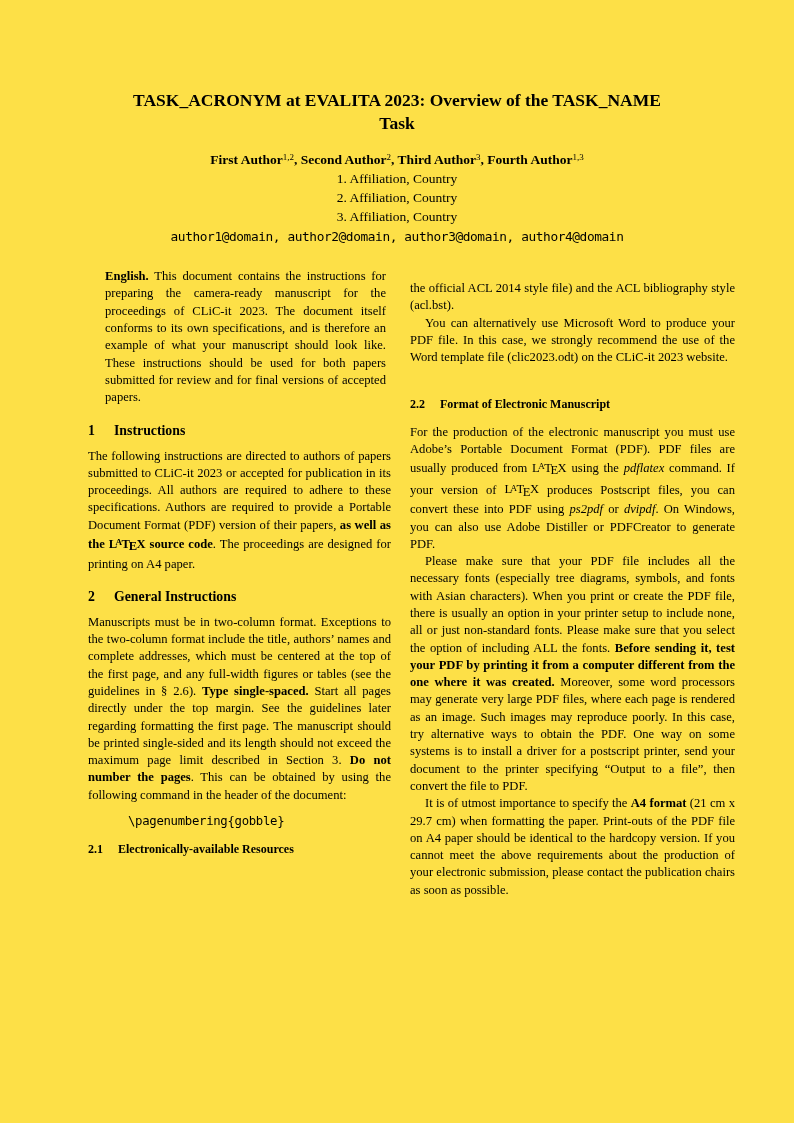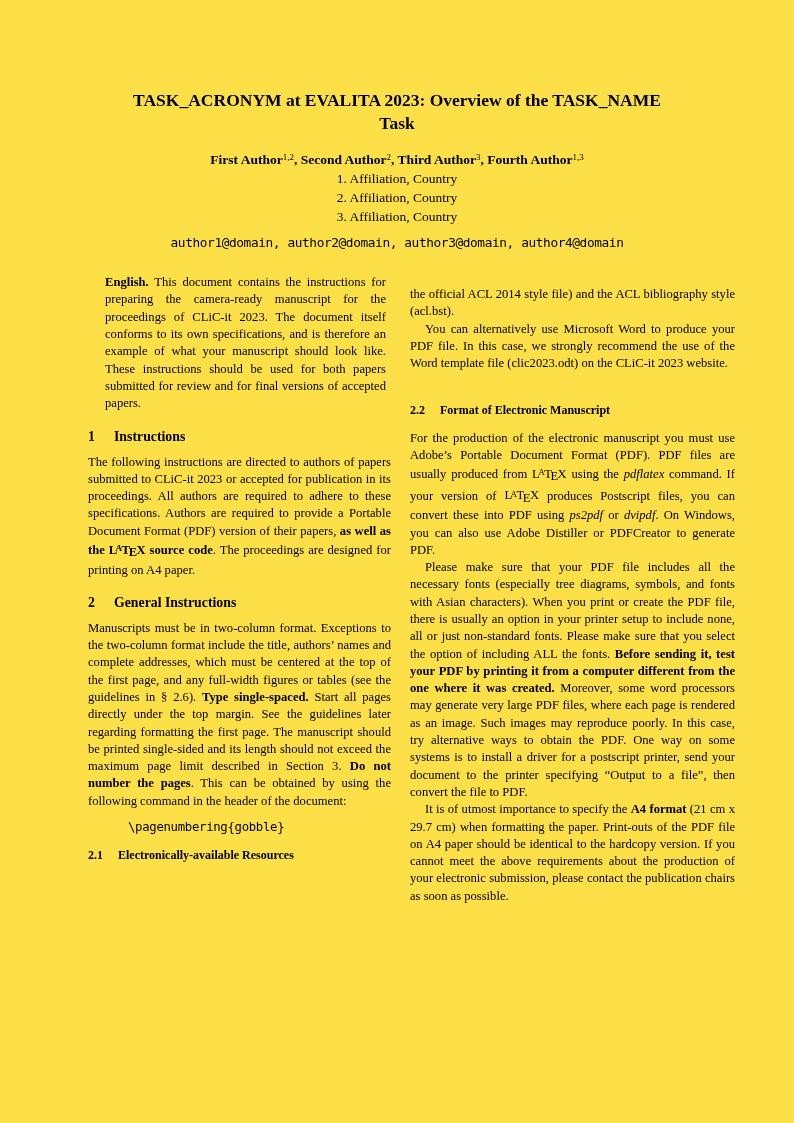--- a/index.html
+++ b/index.html
@@ -32,21 +32,21 @@
     font-size: 13.5px;
     font-weight: bold;
     line-height: 19px;
   }
   .authors sup { font-weight: normal; }
   .affil {
     font-size: 13.5px;
     line-height: 19px;
   }
   .emails {
-    margin-top: 9px;
+    margin-top: 3px;
     font-family: "DejaVu Sans Mono", "Liberation Mono", monospace;
     font-size: 12.8px;
     letter-spacing: -0.4px;
   }
   
   .cols {
     display: flex;
     margin: 24px 0 0 88px;
   }
   .col-left  { width: 303px; }

